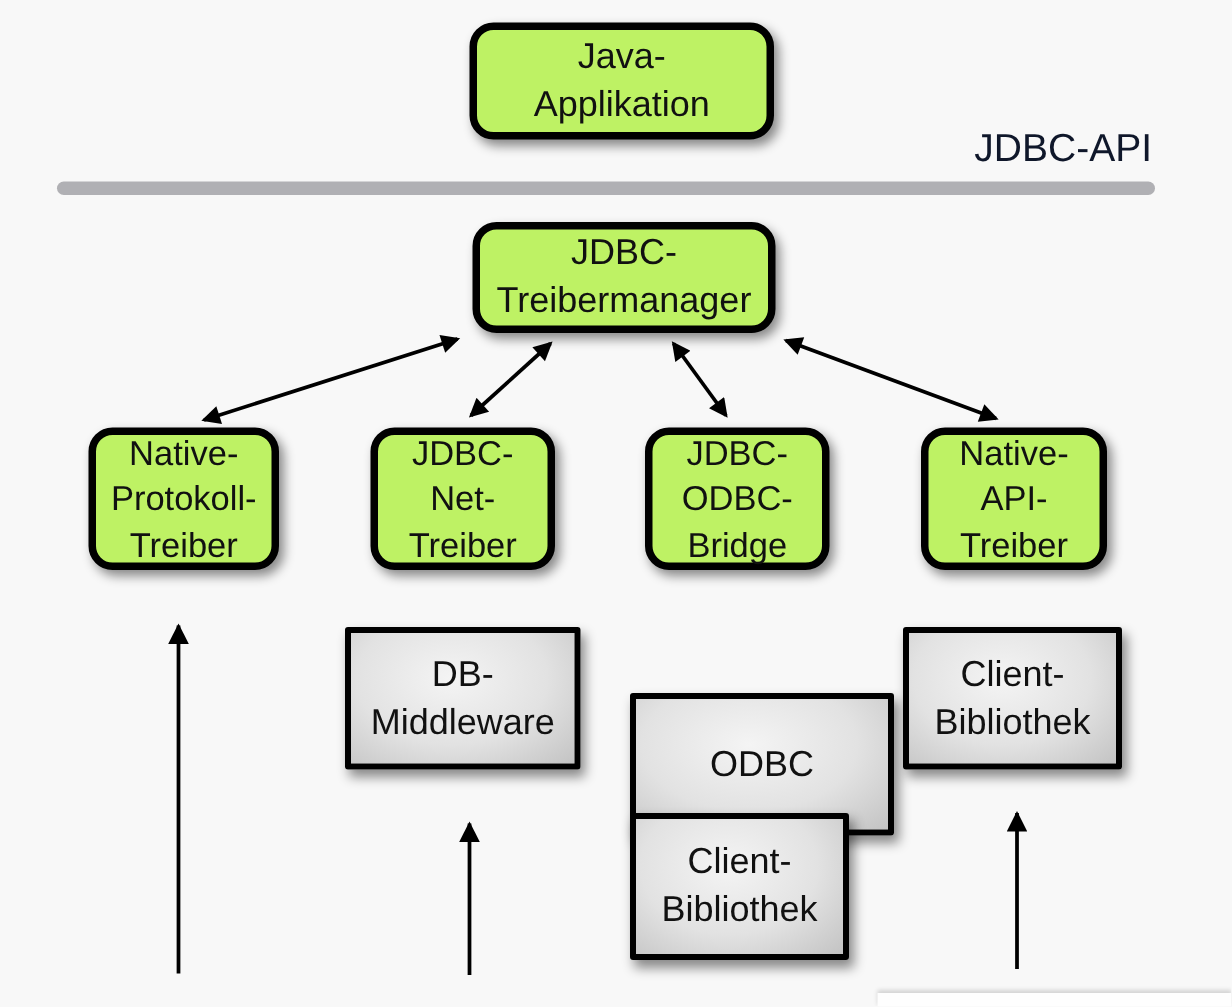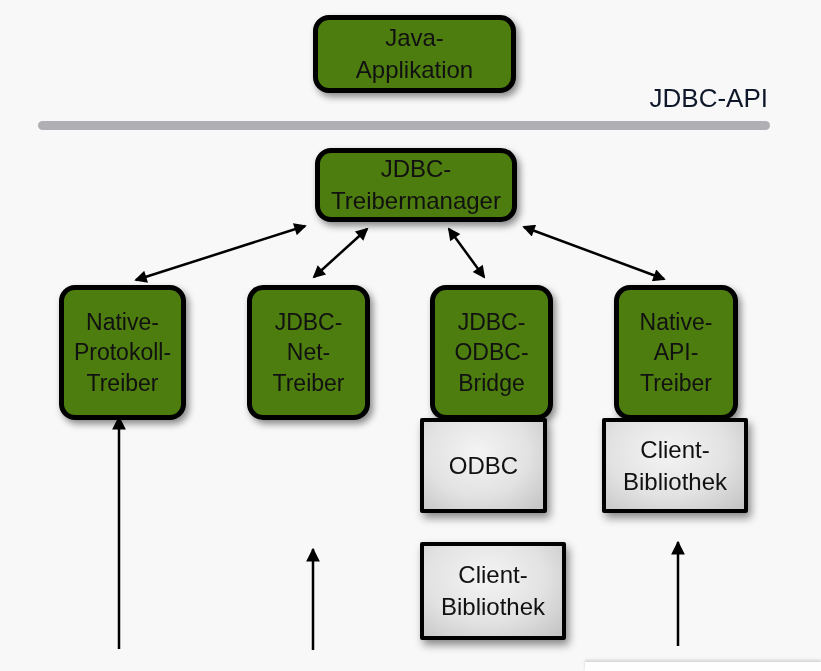--- a/index.html
+++ b/index.html
@@ -22,44 +22,44 @@
     display: flex;
     align-items: center;
     justify-content: center;
     text-align: center;
   }
   .box .lbl {
     white-space: pre-line;
     line-height: 1.32;
   }
   .white-box {
-    background: #4d7c0f;
+    background: #bef264;
     border: 5px solid #000;
     border-radius: 16px;
     box-shadow: 3px 4px 7px rgba(0,0,0,0.45);
     font-size: 24px;
   }
   .gray-box {
     background: radial-gradient(ellipse at 45% 35%, #f4f4f4 0%, #e2e2e2 55%, #c3c3c3 100%);
     border: 4px solid #000;
     border-radius: 2px;
     box-shadow: 3px 5px 8px rgba(0,0,0,0.45);
     font-size: 24px;
   }
   
   .java-app        { left: 313px; top: 15px;  width: 203px; height: 78px; }
   .treibermanager  { left: 315px; top: 148px; width: 202px; height: 74px; }
-  .driver          { top: 285px; height: 135px; font-size: 23px; }
+  .driver          { top: 285px; height: 95px; font-size: 23px; }
   .native-protokoll{ left: 59px;  width: 127px; }
   .jdbc-net        { left: 247px; width: 123px; }
   .jdbc-odbc       { left: 430px; width: 123px; }
   .native-api      { left: 614px; width: 124px; }
   .mid-row         { top: 418px; height: 95px; }
   .db-middleware   { left: 230px; width: 157px; }
-  .odbc            { left: 420px; width: 127px; }
+  .odbc            { left: 420px; width: 176px; margin-top: 44px; }
   .client-right    { left: 602px; width: 146px; }
   .client-bottom   { left: 420px; top: 542px; width: 146px; height: 98px; }
 
   .api-label {
     position: absolute;
     left: 560px;
     top: 83px;
     width: 208px;
     text-align: right;
     font-size: 26px;
@@ -124,20 +124,24 @@
     <span class="lbl">JDBC-
 ODBC-
 Bridge</span>
   </div>
   <div class="box white-box driver native-api">
     <span class="lbl">Native-
 API-
 Treiber</span>
   </div>
 
+  <div class="box gray-box mid-row db-middleware">
+    <span class="lbl">DB-
+Middleware</span>
+  </div>
   <div class="box gray-box mid-row odbc">
     <span class="lbl">ODBC</span>
   </div>
   <div class="box gray-box mid-row client-right">
     <span class="lbl">Client-
 Bibliothek</span>
   </div>
   <div class="box gray-box client-bottom">
     <span class="lbl">Client-
 Bibliothek</span>

